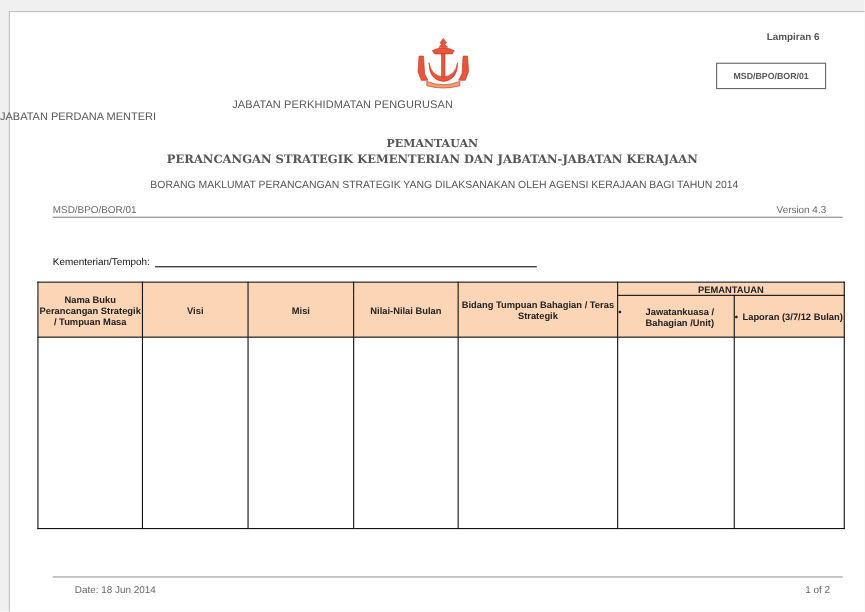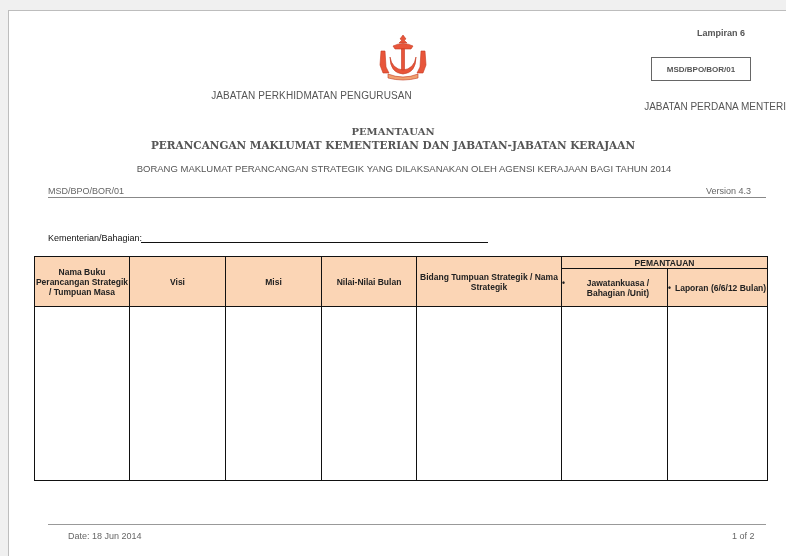--- a/index.html
+++ b/index.html
@@ -16,21 +16,21 @@
   }
   .abs { position: absolute; }
   .lampiran { left: 697px; top: 28px; font-size: 9px; font-weight: bold; color: #555; }
   .refbox {
     left: 651px; top: 57px; width: 98px; height: 22px;
     border: 1px solid #666; font-size: 8px; font-weight: bold; color: #555;
     display: flex; align-items: center; justify-content: center;
   }
   .crest { left: 376px; top: 33px; width: 54px; height: 48px; }
   .dept1 { left: 0; width: 623px; top: 90px; text-align: center; font-size: 10px; color: #555; letter-spacing: 0.1px; }
-  .dept2 { left: 0; width: 786px; top: 101px; text-align: right; font-size: 10px; color: #555; }
+  .dept2 { left: 0; width: 786px; top: 101px; text-align: left; font-size: 10px; color: #555; }
   .title1 { left: 0; width: 786px; top: 126px; text-align: center; font-size: 10px; font-weight: bold; color: #555; font-family: "DejaVu Serif", serif; }
   .title2 { left: 0; width: 786px; top: 139px; text-align: center; font-size: 10.5px; font-weight: bold; color: #555; font-family: "DejaVu Serif", serif; }
   .subtitle { left: 0; width: 808px; top: 163px; text-align: center; font-size: 9.5px; color: #555; }
   .docref { left: 48px; top: 186px; font-size: 9px; color: #666; }
   .version { left: 706px; top: 186px; font-size: 9px; color: #666; }
   .hr1 { left: 48px; top: 197px; width: 718px; height: 1px; background: #888; }
   .kem-label { left: 48px; top: 233px; font-size: 9px; color: #111; }
   .kem-line { left: 141px; top: 242px; width: 347px; height: 1px; background: #111; }
   table.form {
     position: absolute; left: 34px; top: 256px; width: 733px;
@@ -72,60 +72,60 @@
       <path d="M49 18 L45 18 L44 34 L41 40 L47 40 L50 32 Z"></path>
 
       <path d="M12 41 Q27 47 42 41 L42 45 Q27 49 12 45 Z" fill="#f0a070"></path>
     </g>
   </svg>
 </div>
 
 <div class="abs dept1">JABATAN PERKHIDMATAN PENGURUSAN</div>
 <div class="abs dept2">JABATAN PERDANA MENTERI</div>
 <div class="abs title1">PEMANTAUAN</div>
-<div class="abs title2">PERANCANGAN MAKLUMAT KEMENTERIAN DAN JABATAN-JABATAN KERAJAAN</div>
+<div class="abs title2">PERANCANGAN STRATEGIK KEMENTERIAN DAN JABATAN-JABATAN KERAJAAN</div>
 <div class="abs subtitle">BORANG MAKLUMAT PERANCANGAN STRATEGIK YANG DILAKSANAKAN OLEH AGENSI KERAJAAN BAGI TAHUN 2014</div>
 
 <div class="abs docref">MSD/BPO/BOR/01</div>
 <div class="abs version">Version 4.3</div>
 <div class="abs hr1"></div>
 
-<div class="abs kem-label">Kementerian/Bahagian:</div>
+<div class="abs kem-label">Kementerian/Tempoh:</div>
 <div class="abs kem-line"></div>
 
 <table class="form">
   <colgroup>
     <col style="width:95px">
       <col style="width:96px">
       <col style="width:96px">
       <col style="width:95px">
     <col style="width:145px">
       <col style="width:106px">
       <col style="width:100px">
   </colgroup>
   <tbody>
       <tr class="hdr-row1">
     <th rowspan="2">Nama Buku Perancangan Strategik / Tumpuan Masa</th>
     <th rowspan="2">Visi</th>
     <th rowspan="2">Misi</th>
     <th rowspan="2">Nilai-Nilai Bulan</th>
-    <th rowspan="2">Bidang Tumpuan Strategik / Nama Strategik</th>
+    <th rowspan="2">Bidang Tumpuan Bahagian / Teras Strategik</th>
     <th colspan="2">PEMANTAUAN</th>
   </tr>
   <tr class="hdr-row2 sub">
     <th>
       <div class="bul">
         <span>•</span>
         <span>Jawatankuasa  / Bahagian /Unit)</span>
       </div>
     </th>
     <th>
       <div class="bul">
         <span>•</span>
-        <span>Laporan (6/6/12 Bulan)</span>
+        <span>Laporan (3/7/12 Bulan)</span>
       </div>
     </th>
   </tr>
   <tr class="body-row">
     <td></td>
     <td></td>
     <td></td>
     <td></td>
     <td></td>
     <td></td>

